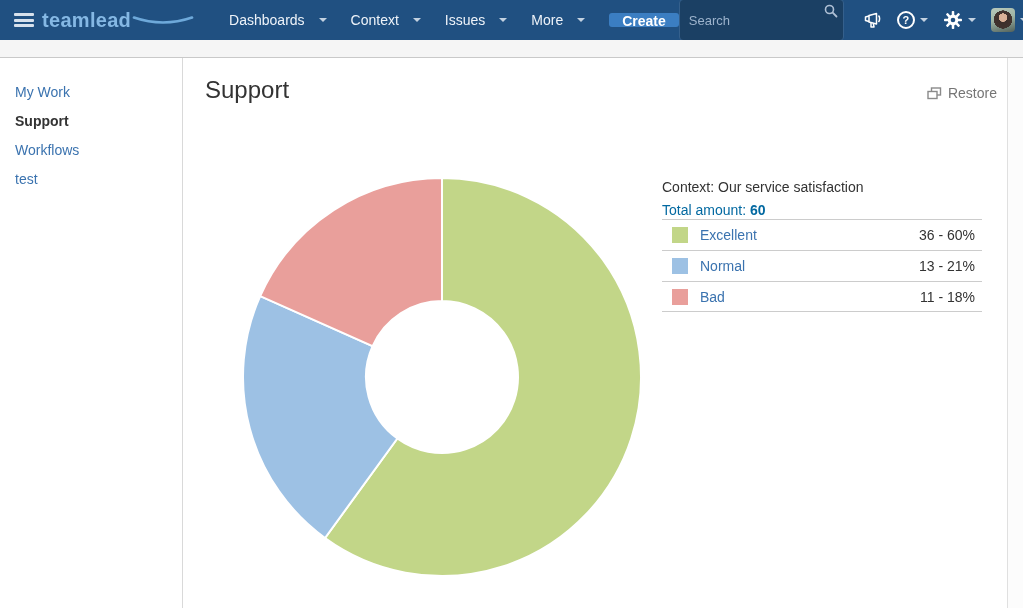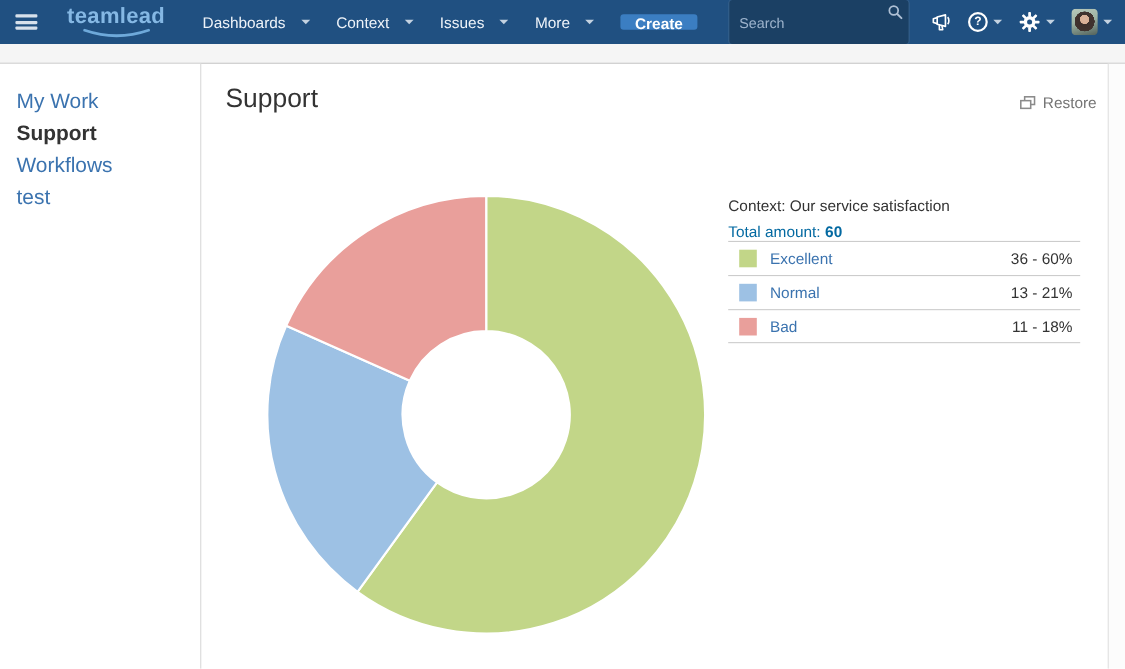--- a/index.html
+++ b/index.html
@@ -8,21 +8,21 @@
     background:#fff;font-family:"Liberation Sans",sans-serif;
   }
   
   .navbar{
     position:absolute;top:0;left:0;width:1023px;height:40px;
     background:#205081;display:flex;align-items:center;
     box-sizing:border-box;padding:0 12px;
   }
   .hamburger{width:20px;height:14px;margin-left:2px;display:flex;flex-direction:column;justify-content:space-between;cursor:pointer;flex:none}
   .hamburger span{display:block;height:3px;background:#d7e1ec;border-radius:1px}
-  .logo{margin-left:27px;display:flex;flex-direction:column;align-items:center;cursor:pointer;flex:none}
+  .logo{margin-left:8px;display:flex;flex-direction:row;align-items:center;cursor:pointer;flex:none}
   .logo-text{font-size:20px;font-weight:bold;color:#85b8e4;letter-spacing:.3px;line-height:1}
   .swoosh{margin-top:1px;display:block}
   .nav-items{display:flex;margin-left:22px;flex:none}
   .nav-item{color:#eef3f9;font-size:14px;padding:6px 12px;display:flex;align-items:center;gap:14px;cursor:pointer;white-space:nowrap}
   .caret{width:0;height:0;border-left:4px solid transparent;border-right:4px solid transparent;border-top:4px solid #c3d2e1;flex:none}
   .create-btn{
     margin-left:12px;background:#3b7ec2;color:#fff;font-weight:bold;font-size:14px;
     border:none;border-radius:3px;height:14px;padding:0 13px;font-family:inherit;cursor:pointer;flex:none
   }
   .search-wrap{margin-left:auto;position:relative;flex:none}
@@ -47,21 +47,21 @@
       linear-gradient(165deg,#b9c9bc 0%,#9eb4a4 45%,#51605a 100%);
   }
   
   .substrip{position:absolute;top:40px;left:0;width:1023px;height:17px;background:#f5f5f5;border-bottom:1px solid #c9c9c9}
   
   .content{position:absolute;top:58px;left:0;right:0;bottom:0}
   .sidebar{
     position:absolute;top:0;left:0;width:183px;height:100%;box-sizing:border-box;
     border-right:1px solid #d9d9d9;padding-top:20px;display:flex;flex-direction:column;background:#fff
   }
-  .side-link{color:#3b73af;font-size:19px;text-decoration:none;padding:6px 15px;cursor:pointer;line-height:17px}
+  .side-link{color:#3b73af;font-size:14px;text-decoration:none;padding:6px 15px;cursor:pointer;line-height:17px}
   .side-link.active{color:#333;font-weight:bold}
   .main{position:absolute;left:183px;top:0;right:17px;bottom:0}
   .page-title{position:absolute;left:22px;top:18px;margin:0;font-size:24px;font-weight:normal;color:#333}
   .restore{position:absolute;right:9px;top:27px;display:flex;align-items:center;gap:6px;color:#757575;font-size:14px;cursor:pointer}
   .chart{position:absolute;left:59px;top:119px;width:400px;height:400px}
   .legend{position:absolute;left:479px;top:121px;width:320px}
   .ctx{font-size:14px;color:#333;margin-bottom:6px;line-height:17px}
   .total{font-size:14px;color:#0369a1;line-height:17px}
   .total b{margin-left:4px}
   .lrow{display:flex;align-items:center;height:31px;border-top:1px solid #ccc;padding:0 7px 0 10px;box-sizing:border-box}

